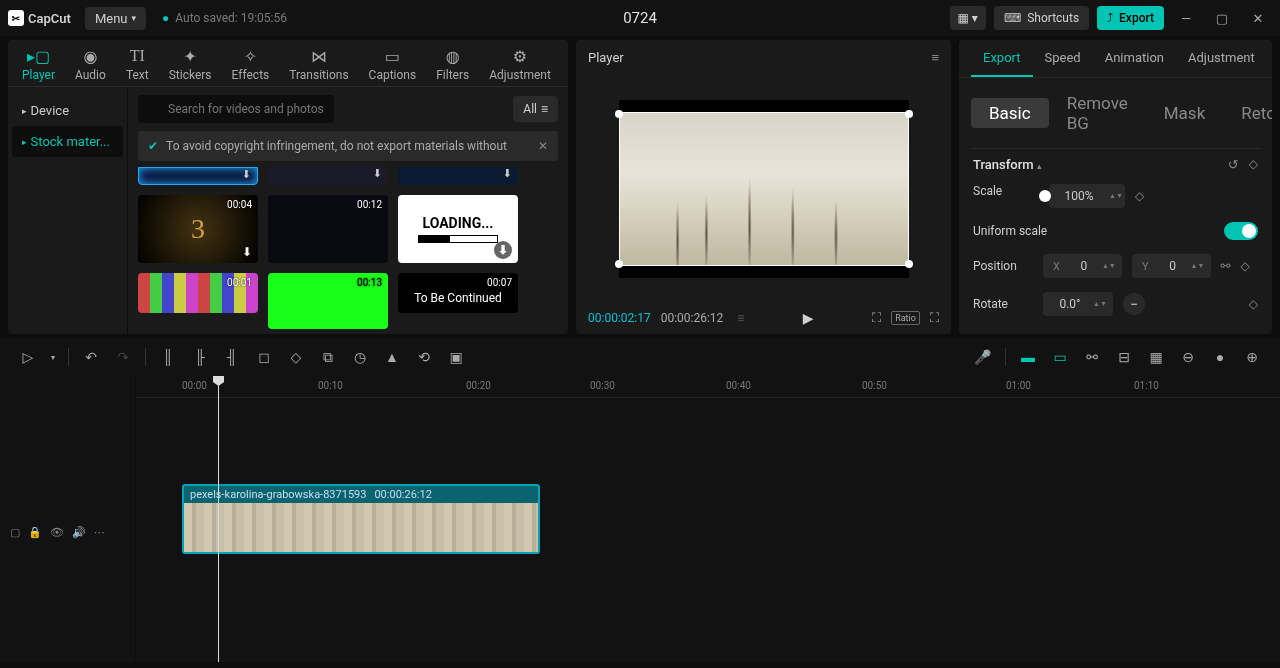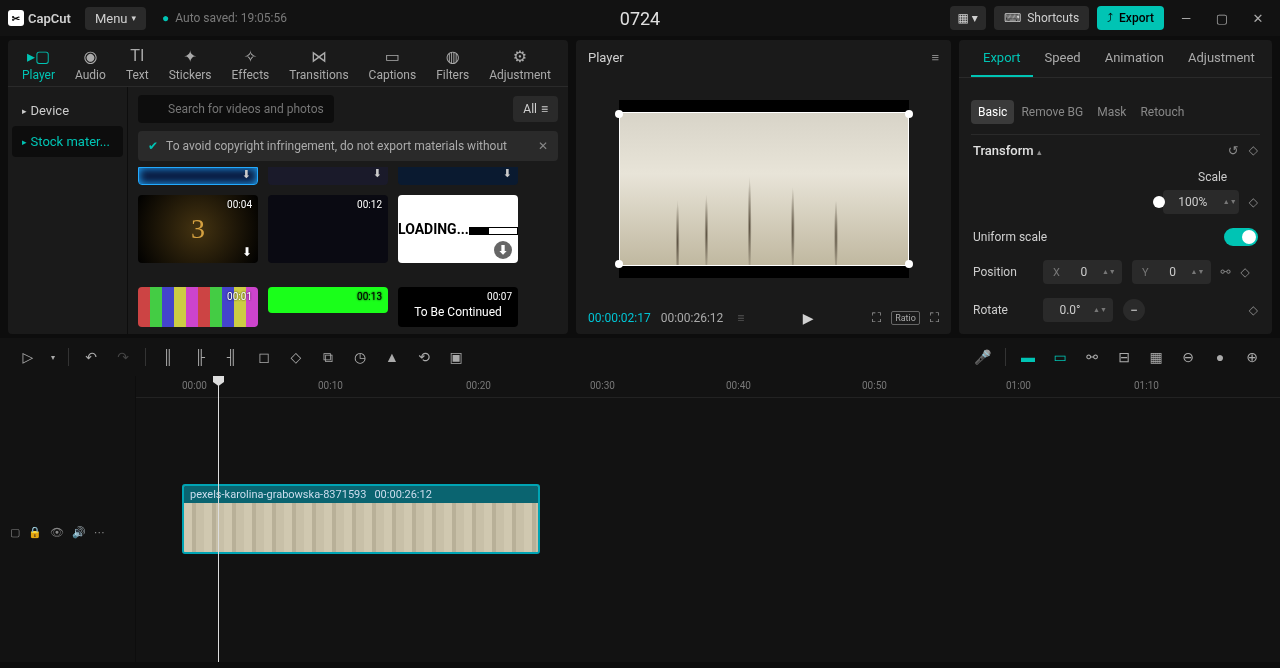--- a/index.html
+++ b/index.html
@@ -3,21 +3,21 @@
 <meta charset="utf-8">
 <style>
 * { margin:0; padding:0; box-sizing:border-box; font-family:-apple-system,BlinkMacSystemFont,"Segoe UI",Roboto,sans-serif; }
 body { background:#0d0d0d; color:#d0d0d0; width:1280px; height:668px; overflow:hidden; font-size:13px; }
 .titlebar { height:36px; background:#121212; display:flex; align-items:center; padding:0 8px; }
 .logo { display:flex; align-items:center; gap:4px; font-weight:600; font-size:13px; }
 .logo-icon { width:16px; height:16px; background:#fff; border-radius:3px; display:flex; align-items:center; justify-content:center; color:#000; font-size:10px; font-weight:bold;}
 .menu-btn { margin-left:14px; background:#2a2a2a; border:none; color:#d0d0d0; padding:4px 10px; border-radius:4px; font-size:13px; display:flex; align-items:center; gap:4px; cursor:pointer;}
 .auto-saved { margin-left:16px; display:flex; align-items:center; gap:6px; color:#7a7a7a; font-size:12px;}
 .auto-saved .check { color:#00c4b4; }
-.project-title { position:absolute; left:50%; transform:translateX(-50%); font-size:18px; color:#e0e0e0; }
+.project-title { position:absolute; left:50%; transform:translateX(-50%); font-size:15px; color:#e0e0e0; }
 .title-right { margin-left:auto; display:flex; align-items:center; gap:8px; }
 .title-btn { background:#2a2a2a; border:none; color:#d0d0d0; padding:5px 10px; border-radius:4px; font-size:12px; display:flex; align-items:center; gap:6px; cursor:pointer;}
 .export-btn { background:#00c4b4; color:#000; font-weight:500; }
 .win-btn { width:28px; height:28px; display:flex; align-items:center; justify-content:center; color:#aaa; cursor:pointer; }
 .main { display:flex; height:298px; }
 .left-panel { width:560px; background:#1a1a1a; display:flex; flex-direction:column; border-radius:4px; margin:4px 0 0 8px;}
 .tabs { display:flex; border-bottom:1px solid #2a2a2a; padding:0 4px; }
 .tab { display:flex; flex-direction:column; align-items:center; padding:6px 10px 4px; cursor:pointer; color:#aaa; font-size:12px; gap:2px;}
 .tab.active { color:#00c4b4; }
 .tab-icon { width:20px; height:20px; display:flex; align-items:center; justify-content:center; font-size:16px;}
@@ -33,21 +33,21 @@
 .all-btn { background:#2a2a2a; border:none; color:#d0d0d0; padding:6px 10px; border-radius:4px; font-size:12px; display:flex; align-items:center; gap:4px; cursor:pointer;}
 .warning { background:#2a2a2a; border-radius:4px; padding:8px 10px; display:flex; align-items:center; gap:8px; font-size:12px; color:#aaa; margin-bottom:6px;}
 .warning .shield { color:#00c4b4;}
 .warning .close { margin-left:auto; cursor:pointer; color:#888;}
 .thumb-grid { display:flex; flex-wrap:wrap; gap:10px;}
 .thumb { width:120px; height:68px; background:#2a2a2a; border-radius:4px; position:relative; font-size:11px; overflow:hidden;}
 .thumb .dur { position:absolute; top:4px; right:6px; color:#fff; font-size:10px; text-shadow:0 0 2px #000;}
 .thumb .dl { position:absolute; bottom:4px; right:6px; color:#fff; font-size:12px; }
 .thumb-partial { width:120px; height:18px; background:#001a40; border-radius:0 0 4px 4px; position:relative;}
 .thumb-partial::after{content:"⬇";position:absolute;right:6px;top:0;color:#ccc;font-size:11px;}
-.thumb.loading { background:#fff; color:#000; display:flex; flex-direction:row; align-items:center; justify-content:center; font-weight:bold; font-size:14px;}
+.thumb.loading { background:#fff; color:#000; display:flex; flex-direction:column; align-items:center; justify-content:center; font-weight:bold; font-size:14px;}
 .thumb.loading .bar { width:80px; height:8px; border:1px solid #000; margin-top:4px; position:relative;}
 .thumb.loading .bar::after { content:""; position:absolute; left:0; top:0; bottom:0; width:40%; background:#000;}
 .thumb.green { background:#1aff1a;}
 .thumb.bars { background:repeating-linear-gradient(90deg,#c44 0 12px,#4c4 12px 24px,#44c 24px 36px,#cc4 36px 48px,#c4c 48px 60px);}
 .thumb.dark3 { background:radial-gradient(circle,#443311,#000);}
 .thumb.tbc { background:#000; color:#fff; display:flex; align-items:center; justify-content:center; font-family:cursive; font-size:12px; text-align:center; }
 
 .player-panel { width:375px; background:#1a1a1a; border-radius:4px; margin:4px 0 0 8px; display:flex; flex-direction:column;}
 .player-header { display:flex; align-items:center; justify-content:space-between; padding:10px 12px;}
 .player-canvas { flex:1; display:flex; align-items:center; justify-content:center; background:#1a1a1a; padding:0 8px;}
@@ -65,21 +65,21 @@
 .time-dur { color:#aaa;}
 .play-btn { margin:0 auto; font-size:14px; cursor:pointer;}
 .pc-icon { cursor:pointer; color:#aaa; font-size:13px;}
 .ratio-box { border:1px solid #666; padding:1px 3px; font-size:9px; border-radius:2px;}
 
 .props-panel { flex:1; background:#1a1a1a; border-radius:4px; margin:4px 8px 0 8px; padding:0; overflow:hidden;}
 .prop-tabs { display:flex; border-bottom:1px solid #2a2a2a; padding:0 12px;}
 .prop-tab { padding:10px 12px; font-size:13px; cursor:pointer; color:#aaa;}
 .prop-tab.active { color:#00c4b4; border-bottom:2px solid #00c4b4;}
 .sub-tabs { display:flex; gap:0; padding:10px 12px; align-items:center;}
-.sub-tab { padding:5px 7px; font-size:12px; cursor:pointer; color:#888; border-radius:4px;margin-top:12px;}
+.sub-tab { padding:5px 18px; font-size:17px; cursor:pointer; color:#888; border-radius:4px;}
 .sub-tab.active { background:#3a3a3a; color:#fff;}
 .section { padding:8px 14px;}
 .section-header { display:flex; align-items:center; justify-content:space-between; font-size:13px; font-weight:500; color:#e0e0e0; margin-bottom:12px;}
 .section-header .icons { display:flex; gap:10px; color:#888;}
 .prop-row { display:flex; align-items:center; gap:10px; margin-bottom:14px; font-size:12px;}
 .prop-label { width:60px; color:#ccc;}
 .slider { flex:1; height:4px; background:#3a3a3a; border-radius:2px; position:relative;}
 .slider-thumb { position:absolute; width:12px; height:12px; background:#fff; border-radius:50%; top:-4px; left:22%;}
 .num-input { width:60px; background:#2a2a2a; border:none; color:#ccc; text-align:center; padding:5px 4px; border-radius:4px; font-size:12px;}
 .stepper{width:16px;display:flex;flex-direction:column;color:#777;font-size:7px;line-height:7px;}
@@ -146,21 +146,21 @@
     <div class="tabs">
       <div class="tab active">
           <div class="tab-icon">▸▢</div>
           <span>Player</span>
         </div>
       <div class="tab">
           <div class="tab-icon">◉</div>
           <span>Audio</span>
         </div>
       <div class="tab">
-          <div class="tab-icon" style="font-family:Liberation Sans, sans-serif;text-align:right;">TI</div>
+          <div class="tab-icon" style="font-family:Liberation Serif, serif;text-align:right;">TI</div>
           <span>Text</span>
         </div>
       <div class="tab">
           <div class="tab-icon">✦</div>
           <span>Stickers</span>
         </div>
       <div class="tab">
           <div class="tab-icon">✧</div>
           <span>Effects</span>
         </div>
@@ -218,25 +218,25 @@
             </div>
           <div class="thumb" style="background:#0a0a12;">
               <span class="dur">00:12</span>
             </div>
           <div class="thumb loading">
               <span>LOADING...</span>
               <div class="bar"></div>
               <span class="dl" style="background:#666;border-radius:50%;width:18px;height:18px;display:flex;align-items:center;justify-content:center;">⬇</span>
             </div>
         </div>
-        <div class="thumb-grid" style="margin-top:24px;">
+        <div class="thumb-grid" style="margin-top:10px;">
           <div class="thumb bars" style="height:40px;">
               <span class="dur">00:01</span>
             </div>
-          <div class="thumb green" style="height:26px;">
+          <div class="thumb green" style="height:56px;">
               <span class="dur" style="color:#000;">00:13</span>
             </div>
           <div class="thumb tbc" style="height:40px;">
               <span class="dur">00:07</span>
               <span style="padding-top:10px;">To Be Continued</span>
             </div>
         </div>
       </div>
     </div>
   </div>
@@ -281,21 +281,21 @@
     </div>
     <div style="border-top:1px solid #2a2a2a;margin:0 12px;"></div>
     <div class="section">
       <div class="section-header">
         <span><span>Transform</span> <span style="font-size:9px;color:#888;">▴</span></span>
         <div class="icons">
             <span>↺</span>
             <span class="diamond">◇</span>
           </div>
       </div>
-      <div class="prop-row" style="flex-direction:column;align-items:flex-end;gap:6px;">
+      <div class="prop-row" style="flex-direction:row;align-items:flex-start;gap:6px;">
         <span class="prop-label">Scale</span>
         <div style="display:flex;align-items:center;gap:10px;">
           <div class="slider">
               <div class="slider-thumb"></div>
             </div>
           <div style="display:flex;align-items:center;background:#2a2a2a;border-radius:4px;">
             <input class="num-input" style="background: transparent;" value="100%">
             <div class="stepper">▲▼</div>
           </div>
           <span class="diamond">◇</span>

